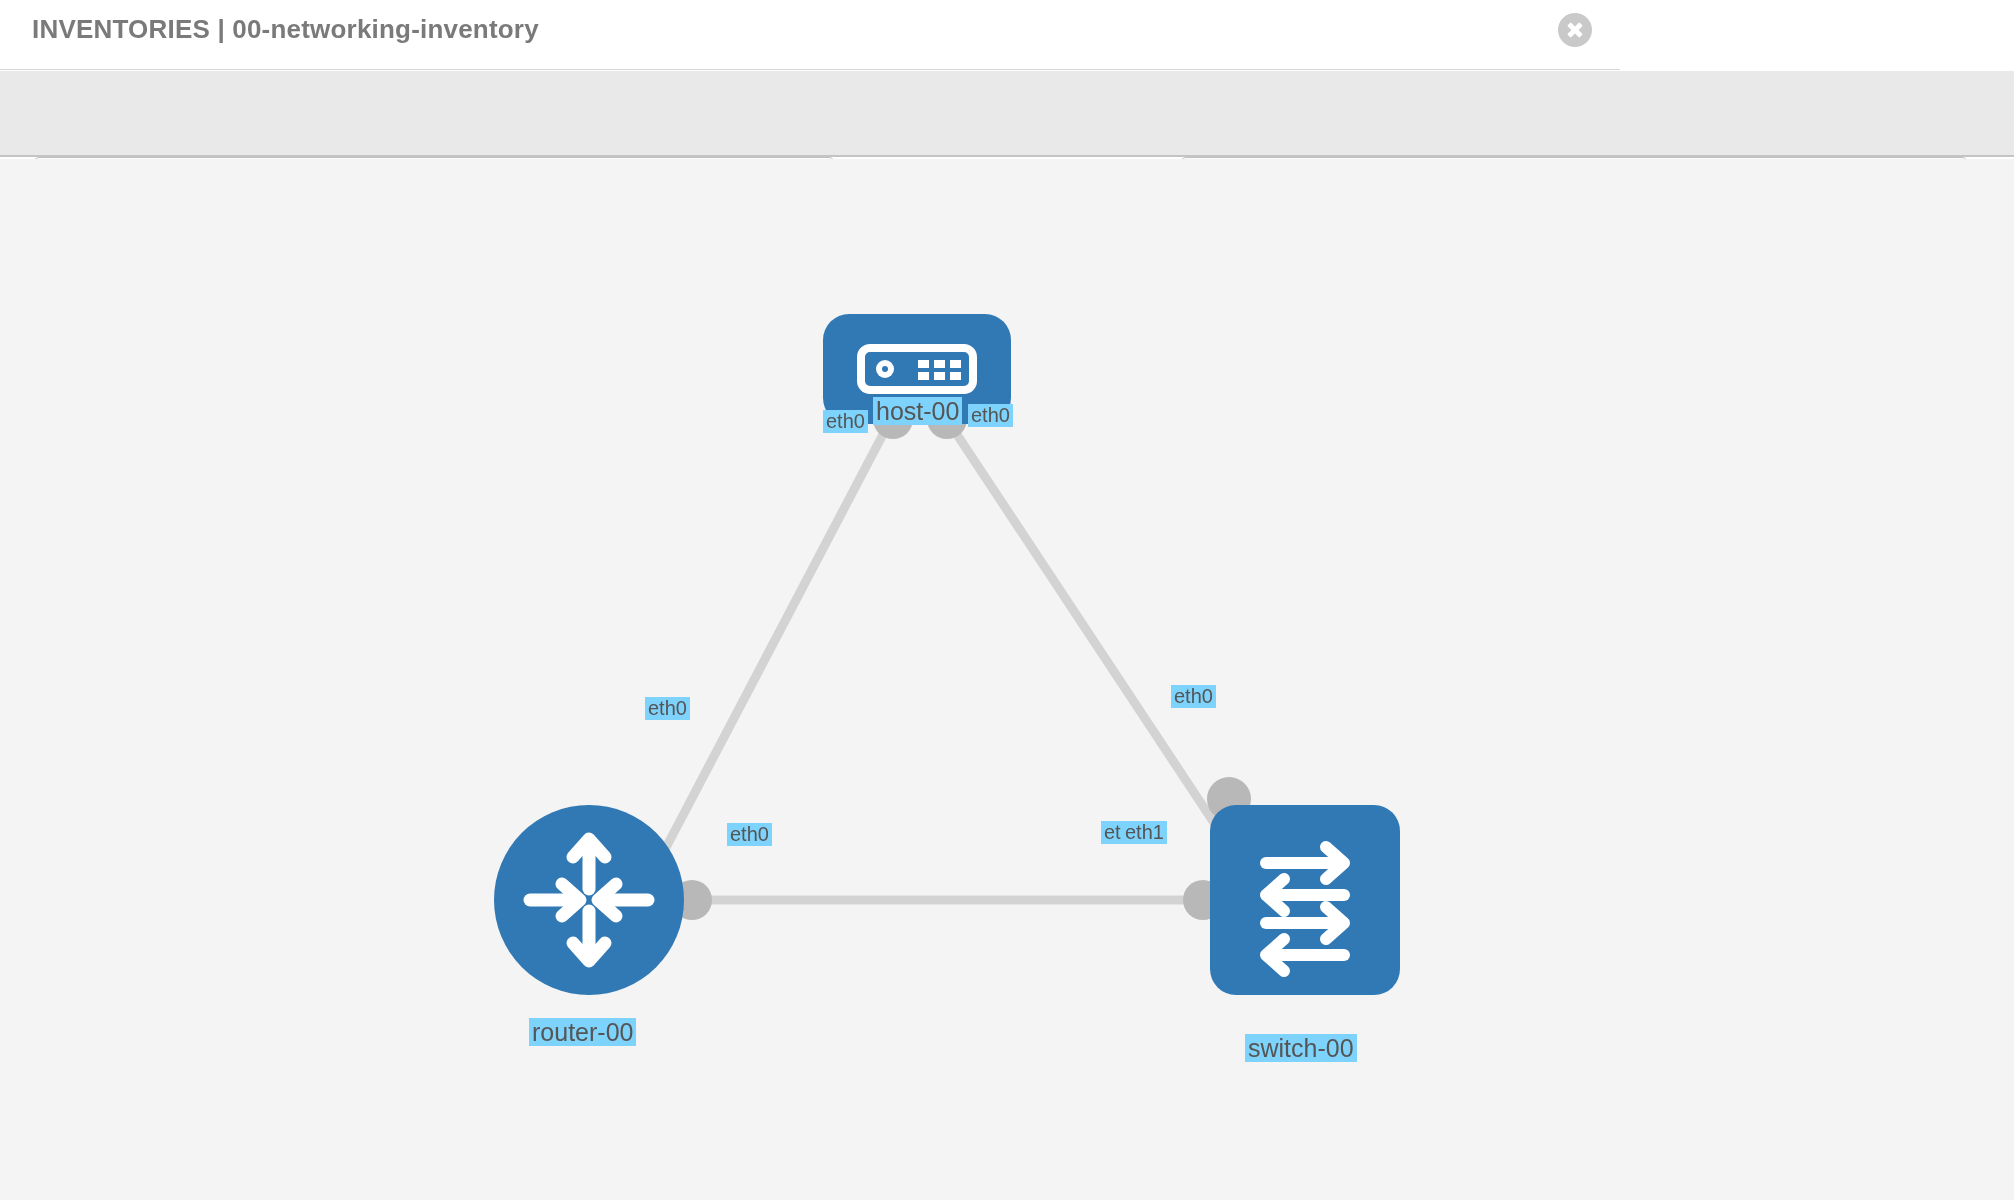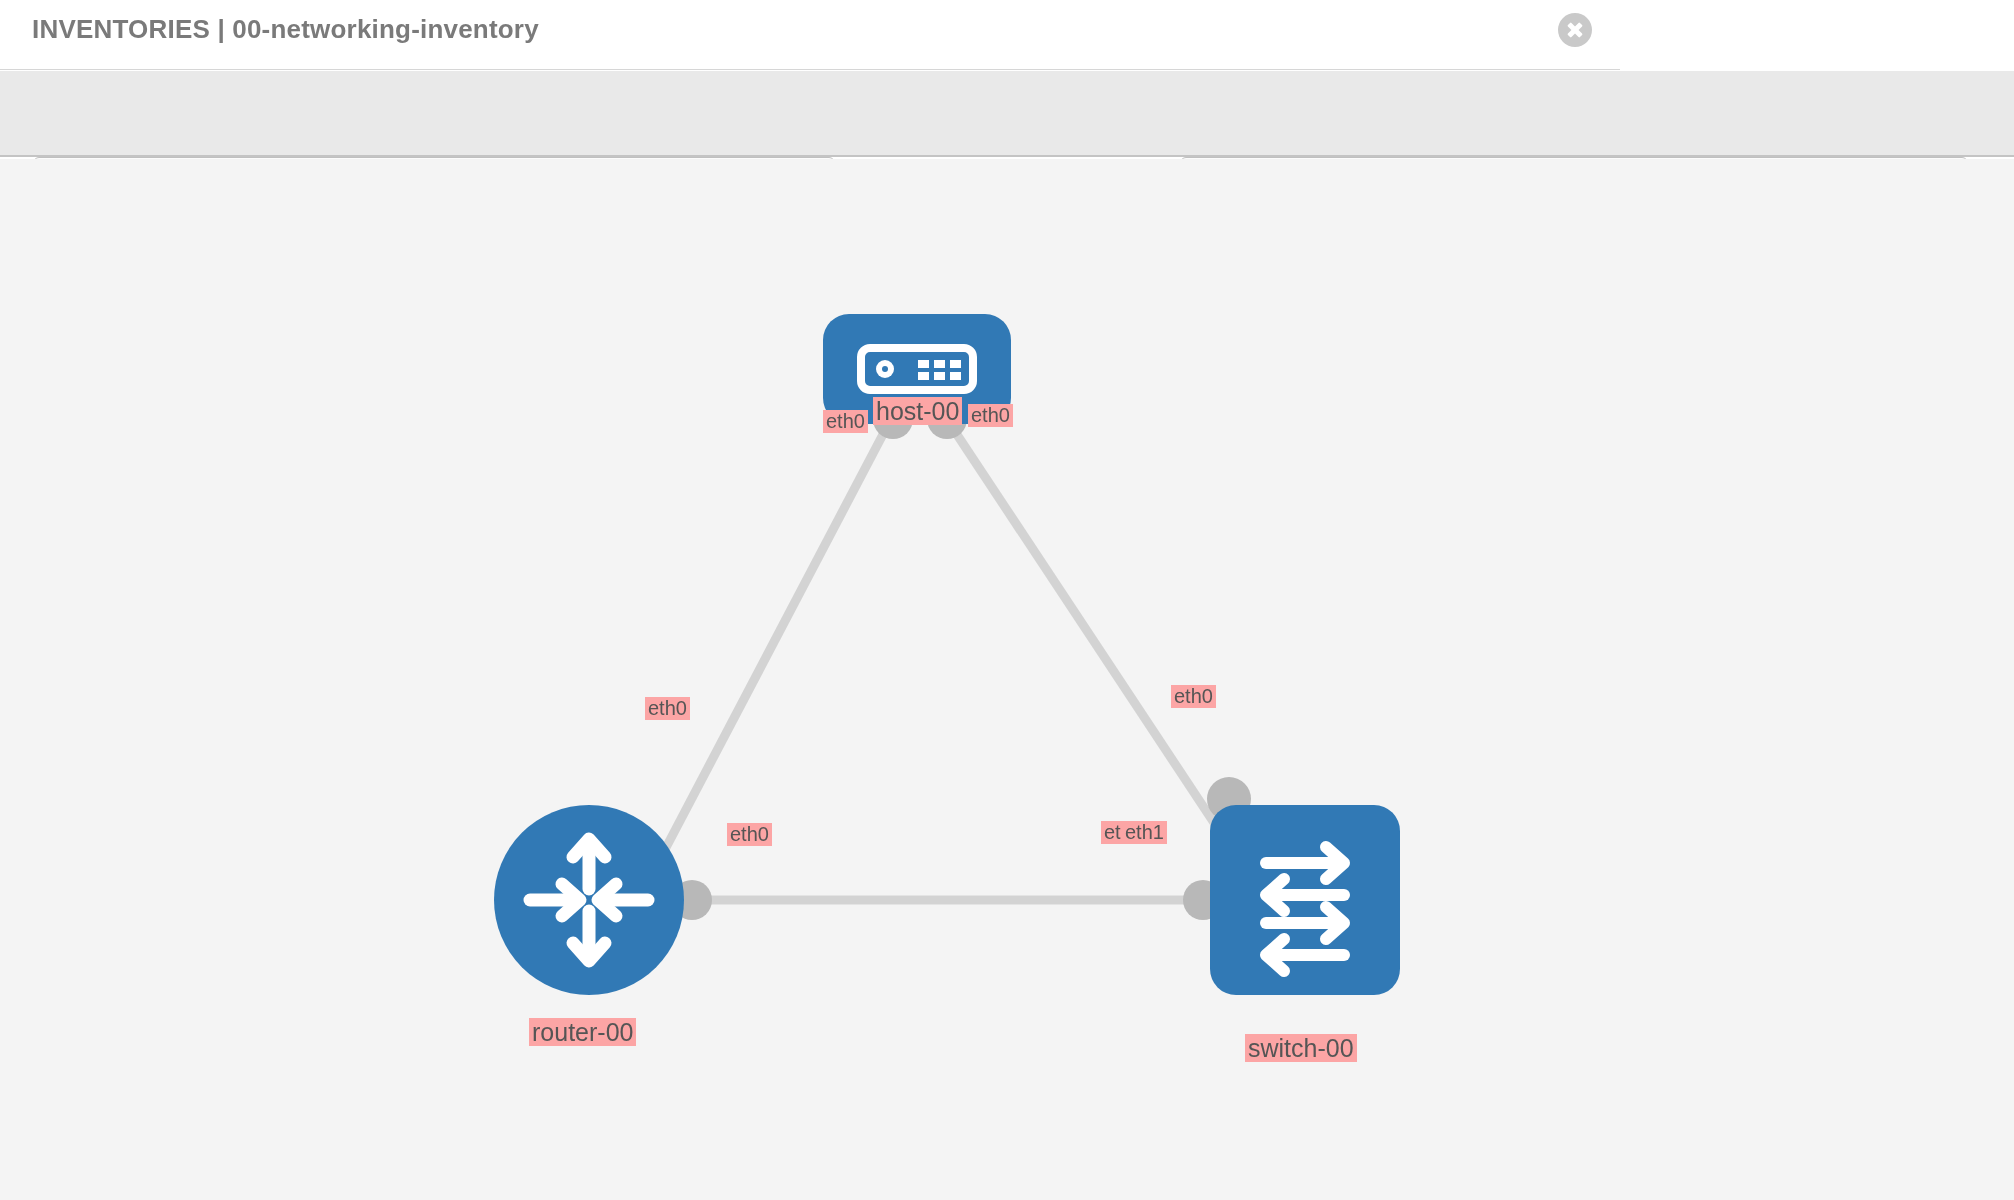--- a/index.html
+++ b/index.html
@@ -162,21 +162,21 @@
   
   .port {
     position: absolute;
     background: #b8b8b8;
     border-radius: 50%;
   }
 
   
   .lbl {
     position: absolute;
-    background: #fca5a5;
+    background: #7dd3fc;
     color: #555555;
     white-space: nowrap;
     line-height: 1.05;
   }
   .lbl-node  { font-size: 25px; padding: 1px 3px; }
   .lbl-iface { font-size: 20px; padding: 1px 3px; }
 </style>
 </head>
 <body>
 

